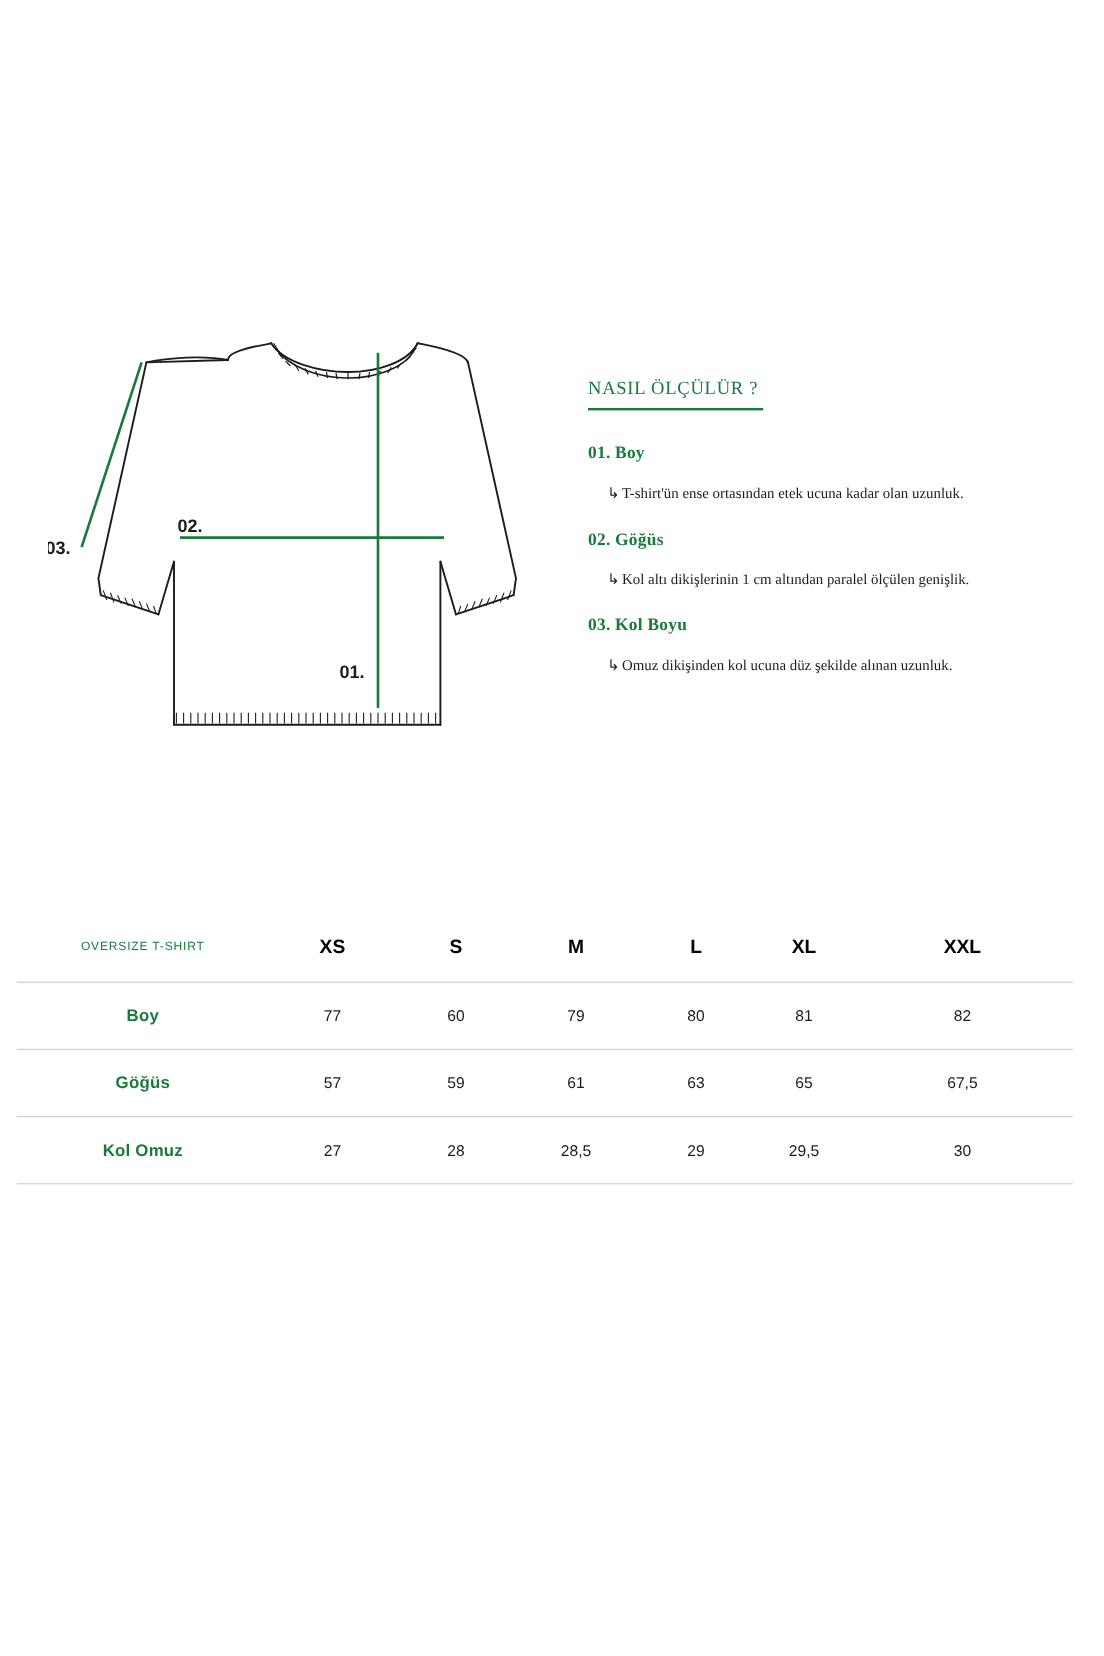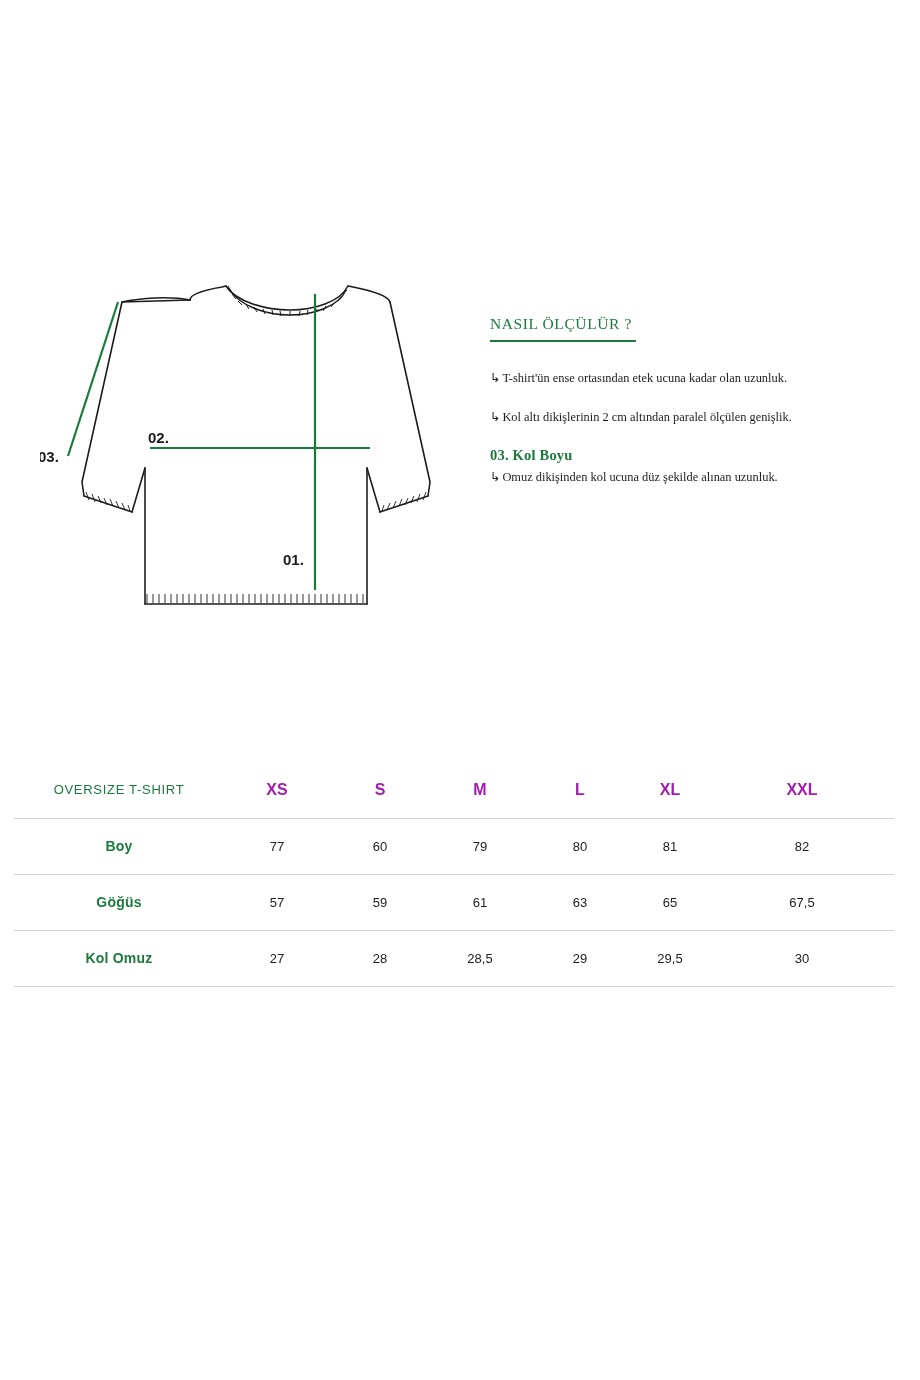--- a/index.html
+++ b/index.html
@@ -61,21 +61,21 @@
   .howto-item-title {
     color: #1a7a3c;
     font-size: 14.5px;
     font-weight: bold;
     margin: 0 0 5px 0;
     letter-spacing: 0.2px;
   }
   .howto-item-desc {
     font-size: 12.4px;
     color: #1c1c1c;
-    margin: 0;
+    margin: 16px;
     line-height: 1.35;
   }
   .howto-item-desc .arrow {
     color: #1c1c1c;
     margin-right: 2px;
     font-size: 12.4px;
   }
 
   
   .table-section {
@@ -104,34 +104,34 @@
     height: 56px;
     vertical-align: middle;
     text-align: center;
   }
   th.row-head, td.row-head {
     text-align: left;
     padding-left: 2px;
   }
   th.row-head {
     color: #1a7a3c;
-    font-size: 13px;
+    font-size: 10px;
     font-weight: 400;
     letter-spacing: 0.7px;
   }
   td.row-head {
     color: #1a7a3c;
     font-size: 14px;
     font-weight: bold;
     letter-spacing: 0.2px;
   }
   th.size-head {
     font-size: 16px;
     font-weight: bold;
-    color: #a21caf;
+    color: #000000;
   }
   td.val {
     font-size: 13px;
     font-weight: normal;
     color: #1c1c1c;
   }
   
   th.size-head, td.val { padding-right: 26px; }
   thead th { height: 58px; }
 </style>
@@ -274,25 +274,27 @@
       <text x="108" y="183" font-family="Liberation Sans, sans-serif" font-size="15" font-weight="bold" fill="#1c1c1c">02.</text>
       <text x="-2" y="202" font-family="Liberation Sans, sans-serif" font-size="15" font-weight="bold" fill="#1c1c1c">03.</text>
     </svg>
   </div>
 
   <div class="howto">
     <div class="howto-title">NASIL ÖLÇÜLÜR ?</div>
     <div class="howto-rule"></div>
 
     <div class="howto-item">
+      <p class="howto-item-title">01. Boy</p>
       <p class="howto-item-desc"><span class="arrow">↳</span><span>T-shirt'ün ense ortasından etek ucuna kadar olan uzunluk.</span></p>
     </div>
 
     <div class="howto-item">
-      <p class="howto-item-desc"><span class="arrow">↳</span><span>Kol altı dikişlerinin 2 cm altından paralel ölçülen genişlik.</span></p>
+      <p class="howto-item-title">02. Göğüs</p>
+      <p class="howto-item-desc"><span class="arrow">↳</span><span>Kol altı dikişlerinin 1 cm altından paralel ölçülen genişlik.</span></p>
     </div>
 
     <div class="howto-item">
       <p class="howto-item-title">03. Kol Boyu</p>
       <p class="howto-item-desc"><span class="arrow">↳</span><span>Omuz dikişinden kol ucuna düz şekilde alınan uzunluk.</span></p>
     </div>
   </div>
 </div>
 
 <div class="table-section">

